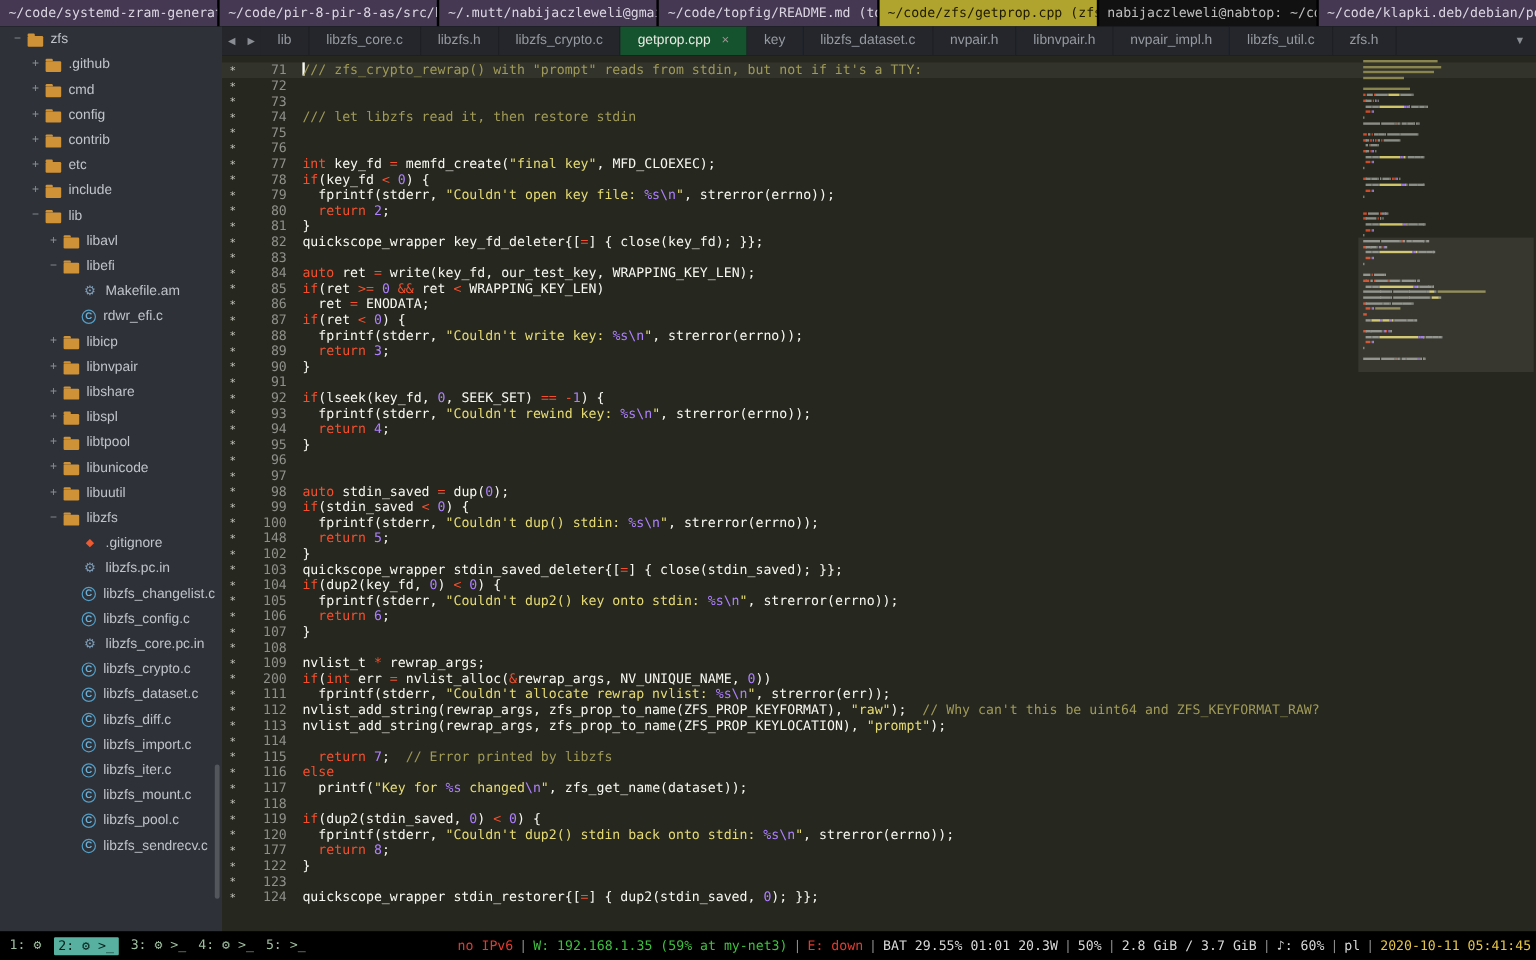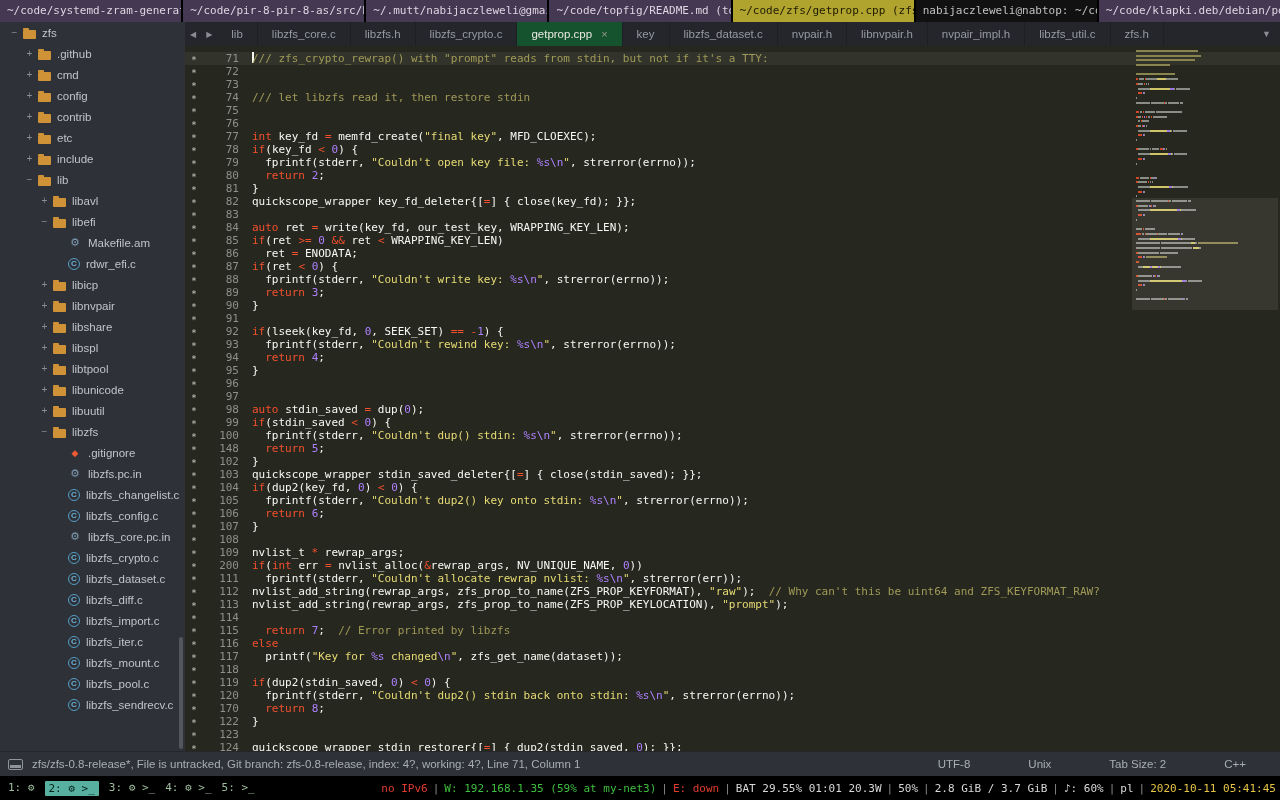--- a/index.html
+++ b/index.html
@@ -547,21 +547,21 @@
               <span class="cnum">119</span>
               <span class="ct"><span class="tk-k">if</span><span>(</span><span>dup2</span><span>(</span><span>stdin_saved</span><span>,</span><span> </span><span class="tk-n">0</span><span>)</span><span> </span><span class="tk-o">&lt;</span><span> </span><span class="tk-n">0</span><span>)</span><span> </span><span>{</span></span>
             </div>
             <div class="crow">
               <span class="cmark">∗</span>
               <span class="cnum">120</span>
               <span class="ct"><span>	</span><span>fprintf</span><span>(</span><span>stderr</span><span>,</span><span> </span><span class="tk-s">"Couldn't dup2() stdin back onto stdin: </span><span class="tk-e">%s</span><span class="tk-e">\n</span><span class="tk-s">"</span><span>,</span><span> </span><span>strerror</span><span>(</span><span>errno</span><span>)</span><span>)</span><span>;</span></span>
             </div>
             <div class="crow">
               <span class="cmark">∗</span>
-              <span class="cnum">170</span>
+              <span class="cnum">177</span>
               <span class="ct"><span>	</span><span class="tk-k">return</span><span> </span><span class="tk-n">8</span><span>;</span></span>
             </div>
             <div class="crow">
               <span class="cmark">∗</span>
               <span class="cnum">122</span>
               <span class="ct"><span>}</span></span>
             </div>
             <div class="crow">
               <span class="cmark">∗</span>
               <span class="cnum">123</span>
@@ -1145,32 +1145,20 @@
                 <span style="width: 0.8px; background: rgb(138, 141, 133);"></span>
                 <span style="width: 0.8px; background: rgb(138, 141, 133);"></span>
               </div>
             </div>
           <div class="mm-viewport"></div>
         </div>
       </div>
     </div>
   </div>
 
-  <div class="statusbar">
-    <div class="sb-left">
-      <span class="sb-icon"></span>
-      <span class="sb-text">zfs/zfs-0.8-release*, File is untracked, Git branch: zfs-0.8-release, index: 4?, working: 4?, Line 71, Column 1</span>
-    </div>
-    <div class="sb-right" id="sbRight">
-        <span class="sbr-item">UTF-8</span>
-        <span class="sbr-item">Unix</span>
-        <span class="sbr-item">Tab Size: 2</span>
-        <span class="sbr-item">C++</span>
-      </div>
-  </div>
 
   <div class="tmux-bottom">
     <div class="tw" id="tmuxWindows">
         <span class="twin">1: ⚙</span>
         <span class="twin active">2: ⚙ &gt;_</span>
         <span class="twin">3: ⚙ &gt;_</span>
         <span class="twin">4: ⚙ &gt;_</span>
         <span class="twin">5: &gt;_</span>
       </div>
     <div class="tr" id="tmuxRight"><span class="tseg" style="color: rgb(224, 60, 49);">no IPv6</span><span class="tsep">|</span><span class="tseg" style="color: rgb(63, 191, 63);">W: 192.168.1.35 (59% at my-net3)</span><span class="tsep">|</span><span class="tseg" style="color: rgb(224, 60, 49);">E: down</span><span class="tsep">|</span><span class="tseg" style="color: rgb(216, 216, 216);">BAT 29.55% 01:01 20.3W</span><span class="tsep">|</span><span class="tseg" style="color: rgb(216, 216, 216);">50%</span><span class="tsep">|</span><span class="tseg" style="color: rgb(216, 216, 216);">2.8 GiB / 3.7 GiB</span><span class="tsep">|</span><span class="tseg" style="color: rgb(216, 216, 216);">♪: 60%</span><span class="tsep">|</span><span class="tseg" style="color: rgb(216, 216, 216);">pl</span><span class="tsep">|</span><span class="tseg" style="color: rgb(230, 197, 69);">2020-10-11 05:41:45</span></div>

